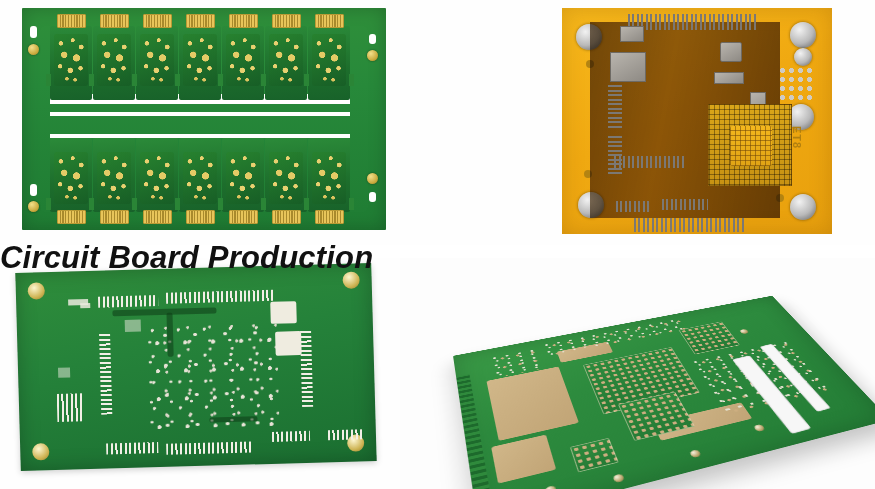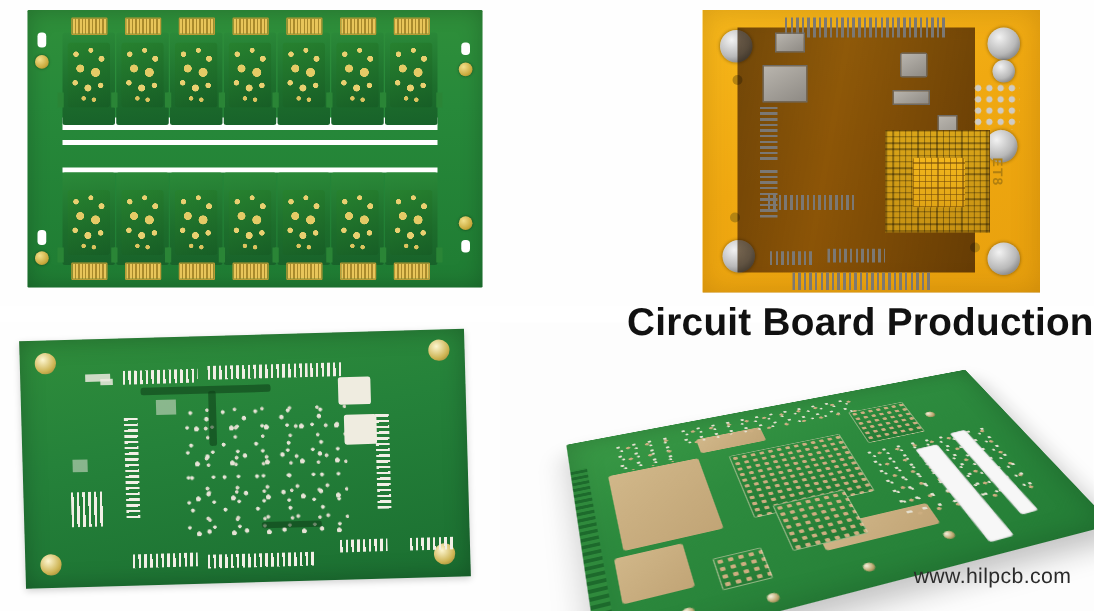--- a/index.html
+++ b/index.html
@@ -135,23 +135,23 @@
         radial-gradient(circle at 70% 40%,#cdae80 0 1.6px,transparent 2px),
         radial-gradient(circle at 45% 75%,#e6e2d2 0 1.2px,transparent 1.6px);
       background-size:14px 14px,17px 17px,13px 13px;}
   .p-slot{position:absolute;background:#f7f7f7;border-radius:3px;
       box-shadow:inset 0 0 2px rgba(0,0,0,.35);}
   .p-edge{position:absolute;background:#1f6b2d;}
   .p-hole{position:absolute;width:9px;height:9px;border-radius:50%;
       background:radial-gradient(circle at 35% 30%,#f6f2df,#b9a36a 60%,#6d6340);}
 
   
-  #title{position:absolute;left:0;right:0;top:239px;text-align:right;
+  #title{position:absolute;left:0;right:0;top:239px;text-align:left;
       font-size:31px;font-weight:700;color:#111;letter-spacing:.2px;
-      line-height:38px;}
+      line-height:38px;font-style:italic;}
   #watermark{position:absolute;right:18px;bottom:18px;font-size:17px;
       color:#2b2b2b;letter-spacing:.3px;}
 </style>
 </head>
 <body>
 
 <div class="stage">
 
   <div class="ph" id="panel-photo">
     <div id="panel-board">
@@ -372,15 +372,14 @@
         <div class="p-hole" style="left:60px;top:226px;"></div>
         <div class="p-hole" style="left:120px;top:232px;"></div>
         <div class="p-hole" style="left:196px;top:226px;"></div>
         <div class="p-hole" style="left:268px;top:214px;"></div>
         <div class="p-hole" style="left:326px;top:58px;"></div>
       </div>
     </div>
   </div>
 
   <div id="title">Circuit Board Production</div>
-  <div id="watermark">www.hilpcb.com</div>
 
 </div>
 
 </body></html>

